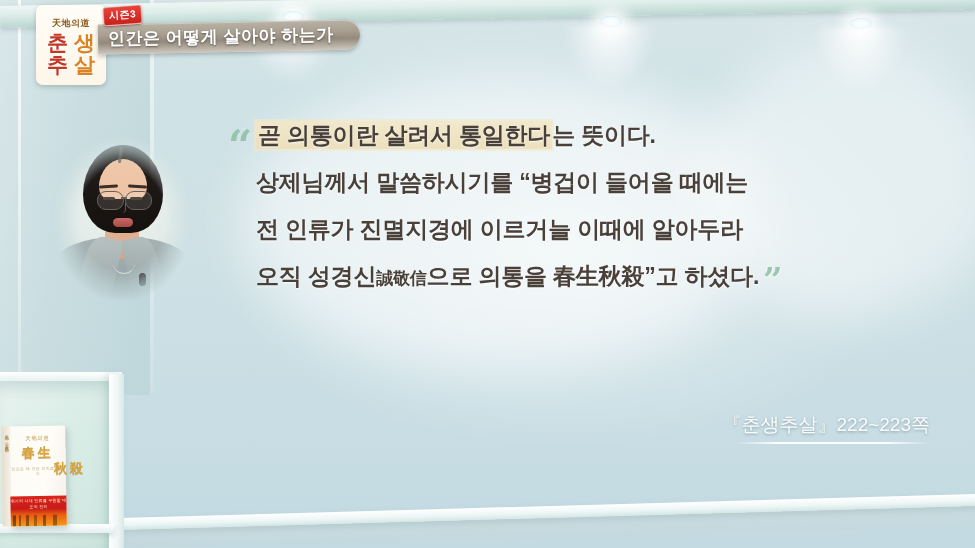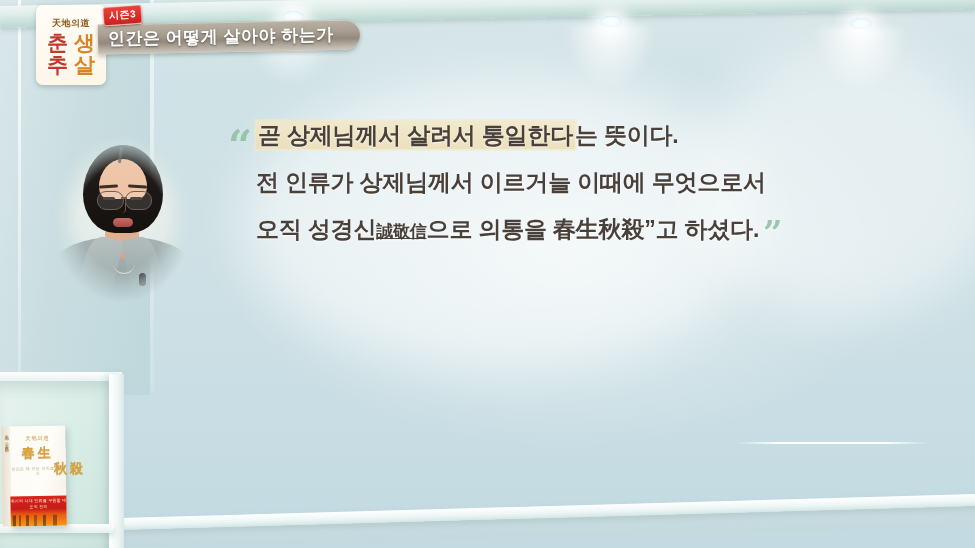--- a/index.html
+++ b/index.html
@@ -167,21 +167,21 @@
   
   .quote{position:absolute;left:228px;top:112px;width:730px;}
   .qmark-open{position:absolute;left:0;top:14px;font-size:42px;line-height:42px;
     color:#8fbfa4;font-family:"DejaVu Serif",serif;font-weight:bold;opacity:.85;}
   .qline{font-size:23px;line-height:47px;color:#4a403a;white-space:nowrap;
     font-weight:600;letter-spacing:-.2px;
     text-shadow:0 1px 2px rgba(255,255,255,.85);}
   .qline.indent{padding-left:28px;}
   .hl{background:linear-gradient(180deg,rgba(243,232,201,.92),rgba(236,222,184,.92));
     box-shadow:0 0 0 2px rgba(243,232,201,.6);padding:1px 2px;}
-  .hanja{font-size:17px;vertical-align:baseline;text-decoration:underline;}
+  .hanja{font-size:17px;vertical-align:baseline;}
   .qmark-close{display:inline-block;font-size:34px;line-height:0;
     color:#8fbfa4;font-family:"DejaVu Serif",serif;font-weight:bold;
     position:relative;top:8px;left:4px;opacity:.85;}
   .cite{position:absolute;right:28px;top:300px;font-size:19px;color:#ffffff;
     letter-spacing:0;white-space:nowrap;opacity:.92;
     text-shadow:0 1px 3px rgba(120,140,150,.85);}
   .cite-rule{position:absolute;right:28px;top:330px;width:196px;height:2px;
     background:linear-gradient(90deg,rgba(255,255,255,0),rgba(255,255,255,.95) 22%,rgba(255,255,255,.95) 78%,rgba(255,255,255,0));}
 </style>
 </head>
@@ -265,22 +265,24 @@
 
   <div class="titlebar">
     <div class="title-txt">인간은 어떻게 살아야 하는가</div>
   </div>
   <div class="season">시즌3</div>
 
   <div class="quote">
     <div class="qmark-open">“</div>
 
 
-    <div class="qline indent"><span class="hl">곧 상제님께서 살려서 통일한다</span><span>는 뜻이다.</span></div>
-
-    <div class="qline indent">전 인류가 상제님께서 이르거늘 이때에 무엇으로서</div>
+    <div class="qline indent"><span class="hl">곧 의통이란 살려서 통일한다</span><span>는 뜻이다.</span></div>
+
+    <div class="qline indent">상제님께서 말씀하시기를 “병겁이 들어올 때에는</div>
+    <div class="qline indent">전 인류가 진멸지경에 이르거늘 이때에 알아두라</div>
 
     <div class="qline indent"><span>오직 성경신</span><span class="hanja">誠敬信</span><span>으로 의통을 春生秋殺”고 하셨다.</span><span class="qmark-close">”</span></div>
 
+    <div class="cite">『춘생추살』222~223쪽</div>
     <div class="cite-rule"></div>
   </div>
 
 </div>
 
 </body></html>

